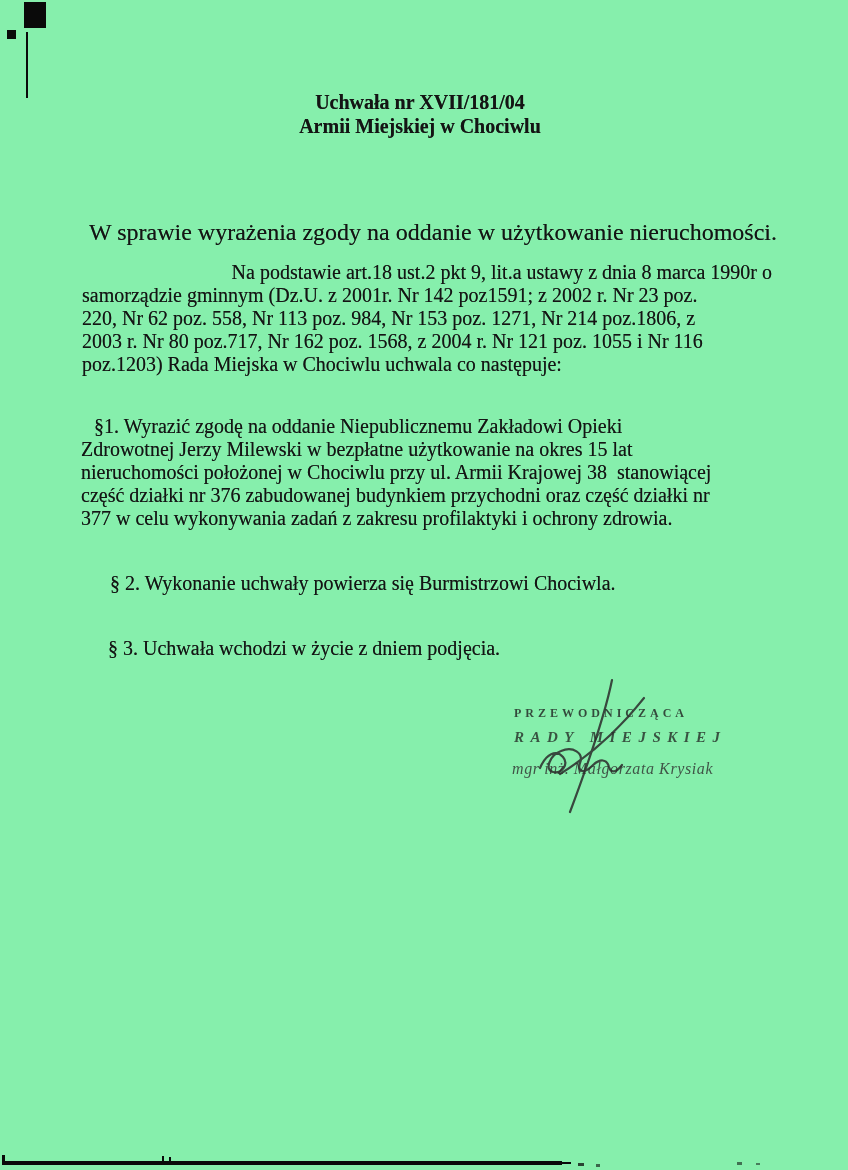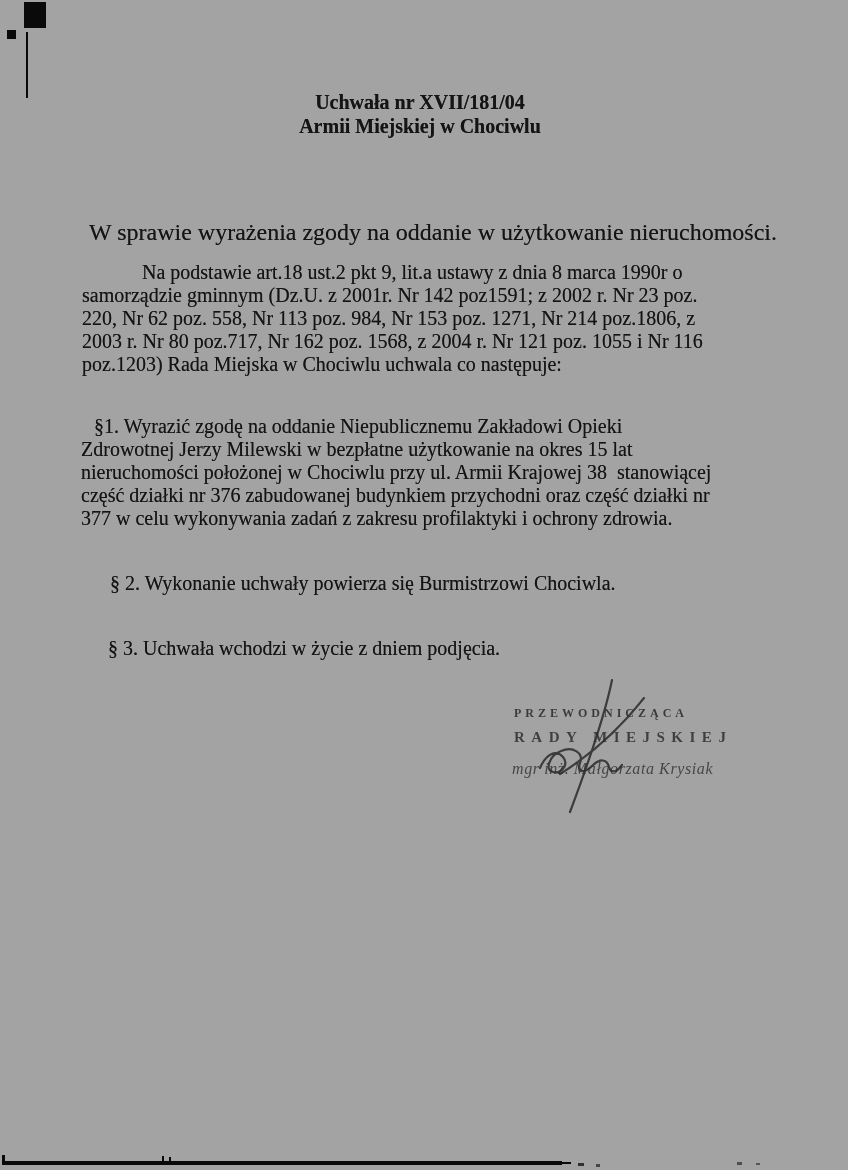--- a/index.html
+++ b/index.html
@@ -1,48 +1,48 @@
 <!DOCTYPE html>
 <html lang="pl"><head>
 <meta charset="utf-8">
 <style>
   html,body{margin:0;padding:0;background:#ffffff;}
   .page{
     position:relative;
     width:848px;height:1170px;
-    background:#a3a3a3;
+    background:#86efac;
     font-family:"Liberation Serif","DejaVu Serif",serif;
     color:#141414;
     overflow:hidden;
   }
   .txt{ text-shadow:0 0 .45px rgba(0,0,0,.55); filter:blur(.2px); }
   .line{ white-space:pre; }
 
   .title{
     position:absolute; left:82px; top:90px; width:676px;
     text-align:center; font-weight:bold; font-size:20px; line-height:24px;
   }
   .subject{ position:absolute; left:89px; top:219px; font-size:24px; }
   .preamble{ position:absolute; left:82px; top:261px; width:690px; font-size:20px; line-height:23px; }
-  .preamble .line:first-child{ padding-left:60px; }
+  .preamble .line:first-child{ padding-left:60px;text-align:right; }
   .par1{ position:absolute; left:81px; top:415px; width:690px; font-size:20px; line-height:23px; }
   .par1 .line:first-child{ padding-left:13px; }
   .par2{ position:absolute; left:110px; top:572px; font-size:20px; }
   .par3{ position:absolute; left:108px; top:637px; font-size:20px; }
 
   
   .stampline1{
     position:absolute; left:514px; top:706px;
     font-size:12px; font-weight:bold; letter-spacing:4px;
     color:#1d1d1d; opacity:.78; filter:blur(.5px); white-space:pre;
   }
   .stampline2{
     position:absolute; left:514px; top:729px;
     font-size:15px; font-weight:bold; letter-spacing:6.5px;
-    color:#1d1d1d; opacity:.74; filter:blur(.5px); white-space:pre;
+    color:#1d1d1d; opacity:.74; filter:blur(.5px); white-space:pre;font-style:italic;
   }
   .signer{
     position:absolute; left:512px; top:760px;
     font-size:16px; font-style:italic; letter-spacing:.6px;
     color:#2f2f2f; opacity:.8; filter:blur(.45px); white-space:pre;
   }
   .sig-svg{ position:absolute; left:500px; top:668px; }
 
   
   .art{ position:absolute; background:#0a0a0a; }

